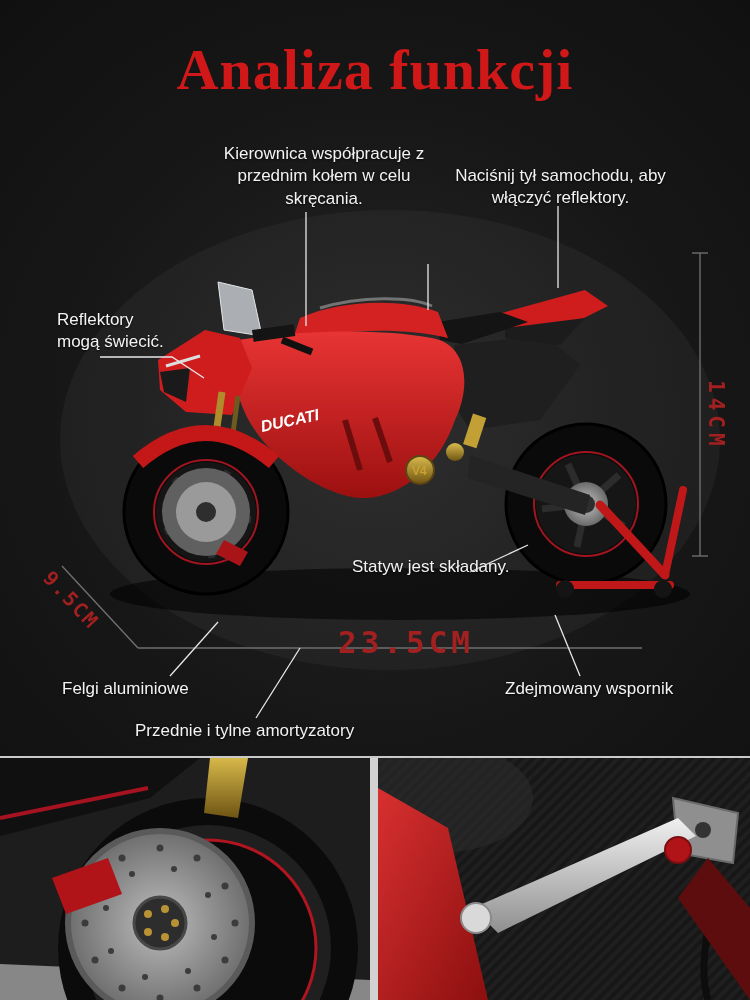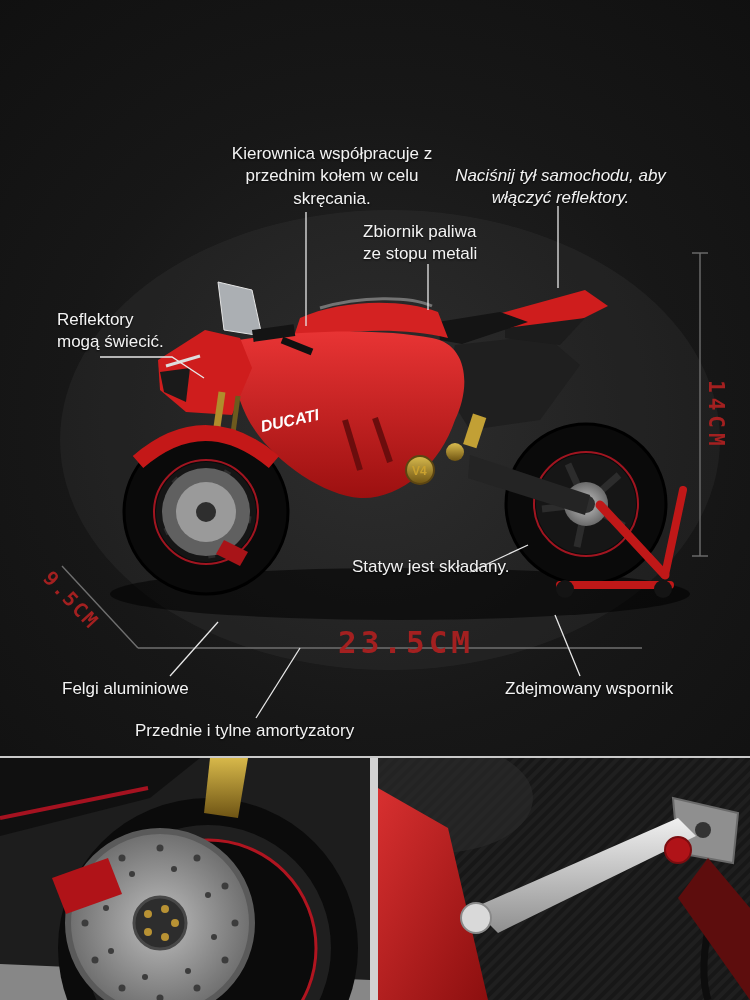--- a/index.html
+++ b/index.html
@@ -10,22 +10,22 @@
   }
   .title{
     position:absolute;top:36px;left:0;width:750px;text-align:center;
     font-family:"Liberation Serif", serif;font-weight:bold;font-size:58px;
     color:#d01818;letter-spacing:1px;
   }
   .callout{
     position:absolute;color:#f3f3f3;font-size:17px;line-height:1.32;
     white-space:pre-line;text-shadow:0 1px 2px rgba(0,0,0,.8);text-align:center;
   }
-  .c-handlebar{left:212px;top:143px;width:240px;}
-  .c-rear{left:438px;top:165px;width:245px;text-align:center;font-style:italic;}
+  .c-handlebar{left:204px;top:143px;width:240px;}
+  .c-rear{left:438px;top:165px;width:245px;text-align:center;}
   .c-fuel{left:363px;top:221px;width:170px;text-align:left;}
   .c-headlights{left:57px;top:309px;width:140px;text-align:left;}
   .c-stand{left:352px;top:556px;width:220px;text-align:left;}
   .c-rims{left:62px;top:678px;}
   .c-shocks{left:135px;top:720px;}
   .c-support{left:505px;top:678px;}
   .dim{
     position:absolute;font-family:"DejaVu Sans Mono", monospace;font-weight:bold;
     color:#a32020;
   }
@@ -40,20 +40,21 @@
   .photo{position:relative;height:100%;overflow:hidden;background:#181818;}
   .photo-left{width:370px;}
   .photo-right{width:372px;}
   .photo-gap{width:8px;height:100%;background:#d2d2d2;}
 </style>
 </head>
 <body>
 
 <div class="page">
 
+  <div class="title">Analiza funkcji</div>
 
   <svg class="scene-svg" width="750" height="756" viewBox="0 0 750 756">
     <defs>
       <linearGradient id="bodyGrad" x1="0" y1="0" x2="0" y2="1">
         <stop offset="0" stop-color="#e83434"></stop>
           <stop offset="1" stop-color="#9c1010"></stop>
       </linearGradient>
       <radialGradient id="discGrad">
         <stop offset="0" stop-color="#c2c2c2"></stop>
           <stop offset="1" stop-color="#6a6a6a"></stop>
@@ -154,22 +155,20 @@
       <line x1="256" y1="718" x2="300" y2="648"></line>
       <line x1="580" y1="676" x2="555" y2="615"></line>
     </g>
   </svg>
 
   <div class="callout c-handlebar">Kierownica współpracuje z
 przednim kołem w celu
 skręcania.</div>
   <div class="callout c-rear">Naciśnij tył samochodu, aby
 włączyć reflektory.</div>
-  <div class="callout c-fuel">Zbiornik paliwa
-ze stopu metali</div>
   <div class="callout c-headlights">Reflektory
 mogą świecić.</div>
   <div class="callout c-stand">Statyw jest składany.</div>
   <div class="callout c-rims">Felgi aluminiowe</div>
   <div class="callout c-shocks">Przednie i tylne amortyzatory</div>
   <div class="callout c-support">Zdejmowany wspornik</div>
 
   <div class="dim dim-height">14CM</div>
   <div class="dim dim-depth">9.5CM</div>
   <div class="dim dim-length">23.5CM</div>

